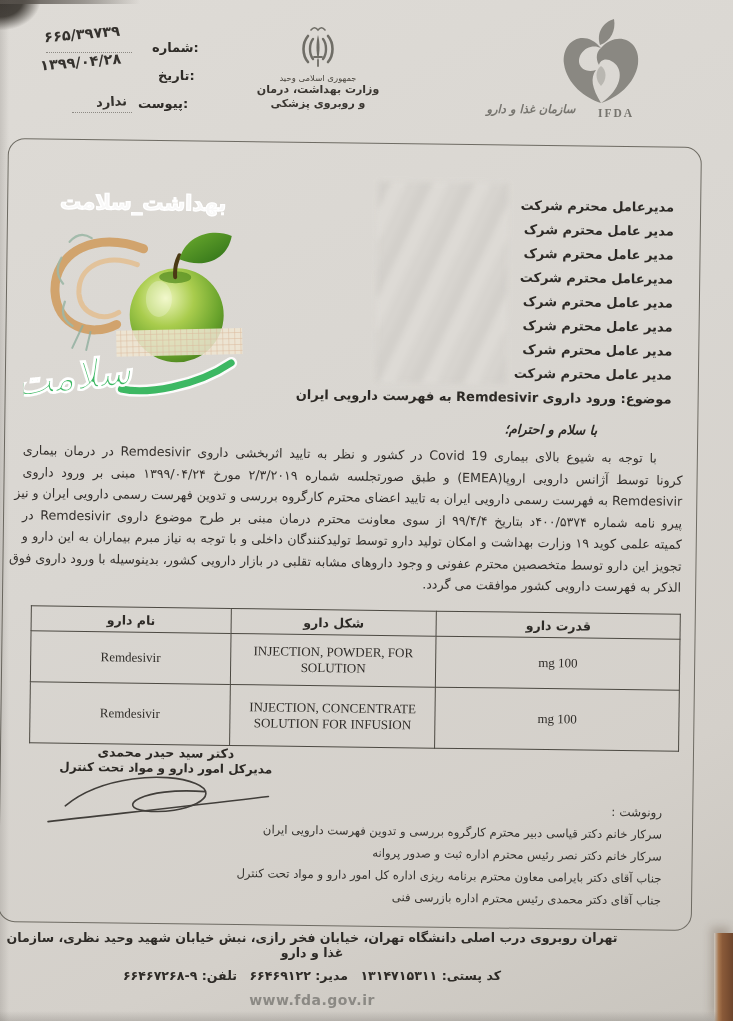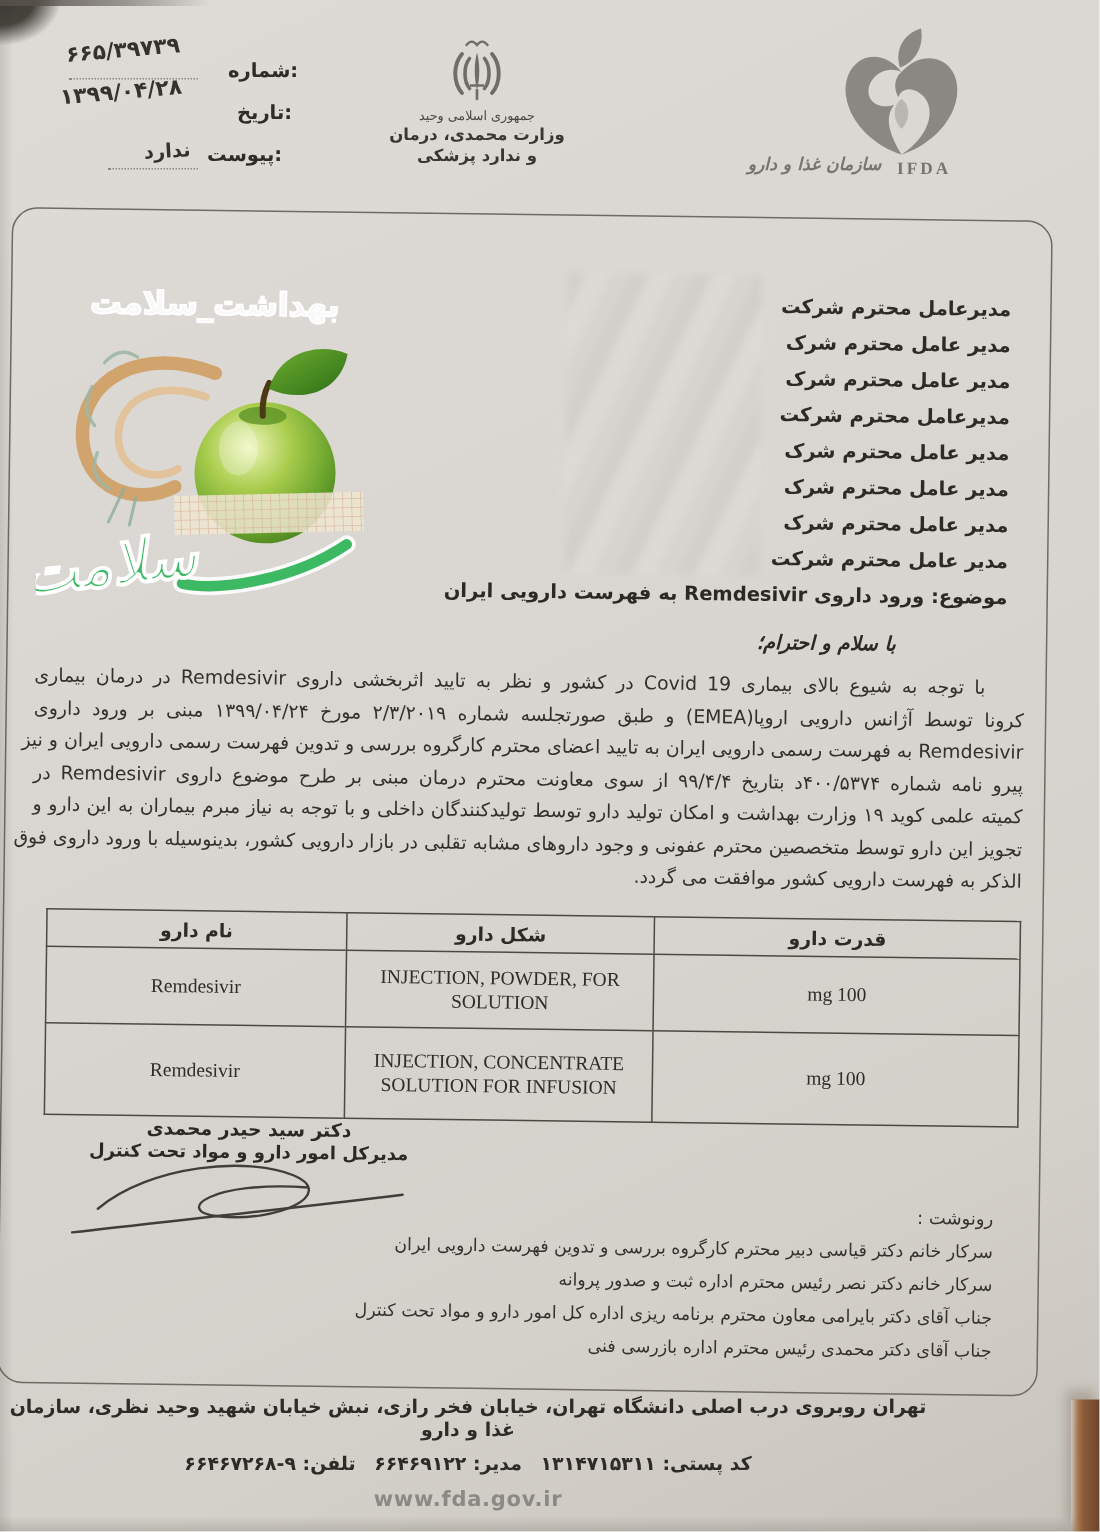--- a/index.html
+++ b/index.html
@@ -39,21 +39,21 @@
 
   .ministry{position:absolute;left:248px;top:26px;width:140px;text-align:center;direction:rtl;}
   .ministry svg{display:block;margin:0 auto;}
   .rep-line{font-size:8.5px;color:#4a463f;margin-top:3px;}
   .min-line{font-size:11px;font-weight:bold;color:#3a3631;line-height:13.5px;}
 
   .ifda{position:absolute;left:470px;top:14px;width:230px;height:115px;}
   .ifda svg{position:absolute;left:85px;top:4px;}
   .ifda-acronym{position:absolute;left:128px;top:93px;font-family:"Liberation Serif",serif;
     font-size:11.5px;letter-spacing:2px;color:#76746e;font-weight:bold;}
-  .ifda-name{position:absolute;left:18px;top:88px;width:110px;text-align:center;direction:rtl;
+  .ifda-name{position:absolute;left:6px;top:88px;width:110px;text-align:center;direction:rtl;
     font-size:11.5px;font-weight:bold;font-style:italic;color:#77756f;}
 
   
   .frame{position:absolute;left:8px;top:138px;width:692px;height:782px;
     border:1.5px solid #6e6b63;border-radius:17px;
     transform:rotate(0.75deg);transform-origin:0 0;}
 
   .wm-text{position:absolute;left:30px;top:50px;width:210px;text-align:center;direction:rtl;
     font-size:21px;font-weight:bold;letter-spacing:1px;
     color:rgba(255,255,255,.22);-webkit-text-stroke:1.4px #ffffff;
@@ -125,22 +125,22 @@
         <path d="M20 9 C18 16 18 26 20 34 C22 26 22 16 20 9 Z" fill="#6f6d66" stroke="none"></path>
         <path d="M15 13 C11 18 11 28 15 33" stroke-width="2.4"></path>
         <path d="M10 10 C4 17 4 29 10 36" stroke-width="2.6"></path>
         <path d="M25 13 C29 18 29 28 25 33" stroke-width="2.4"></path>
         <path d="M30 10 C36 17 36 29 30 36" stroke-width="2.6"></path>
         <path d="M16 31 L24 31" stroke-width="1.8"></path>
         <path d="M20 34 L20 40" stroke-width="1.8"></path>
       </g>
     </svg>
     <div class="rep-line">جمهوری اسلامی وحید</div>
-    <div class="min-line">وزارت محمدی، درمان</div>
-    <div class="min-line">و ندارد پزشکی</div>
+    <div class="min-line">وزارت بهداشت، درمان</div>
+    <div class="min-line">و روبروی پزشکی</div>
   </div>
 
   <div class="ifda">
     <svg width="92" height="92" viewBox="0 0 92 92">
       <g fill="#8a8882">
         <path d="M46 30 C 30 10, 6 22, 9 46 C 12 66, 30 80, 46 85 C 37 70, 35 60, 41 52 C 28 56, 20 46, 26 36 C 31 28, 40 27, 46 30 Z"></path>
         <path d="M46 30 C 62 12, 86 22, 83 46 C 80 66, 62 80, 46 85 C 66 72, 70 52, 58 44 C 51 39, 45 42, 44 47 C 40 40, 42 33, 46 30 Z"></path>
         <path d="M45 27 C 41 15, 48 4, 59 1 C 61 12, 56 23, 45 27 Z"></path>
         <path d="M46 48 C 52 52, 52 62, 46 68 C 40 62, 40 52, 46 48 Z" fill="#b9b7b1"></path>
       </g>

